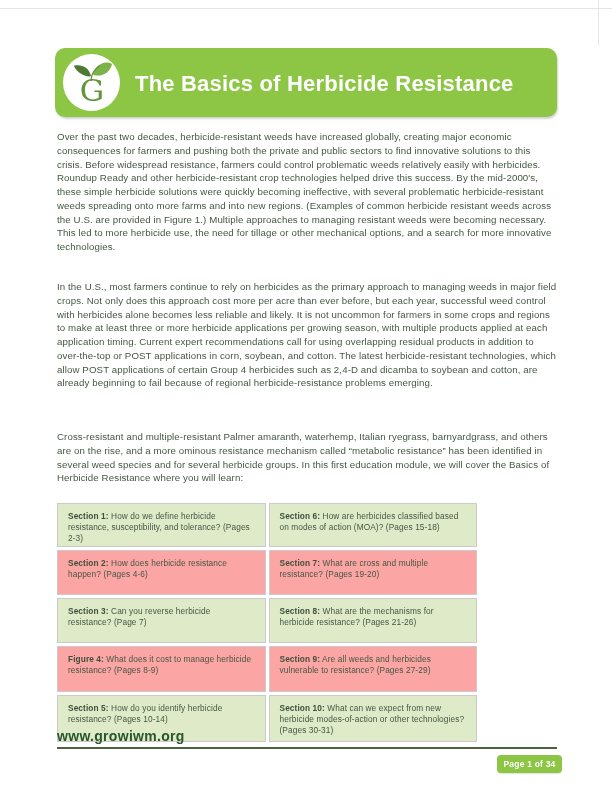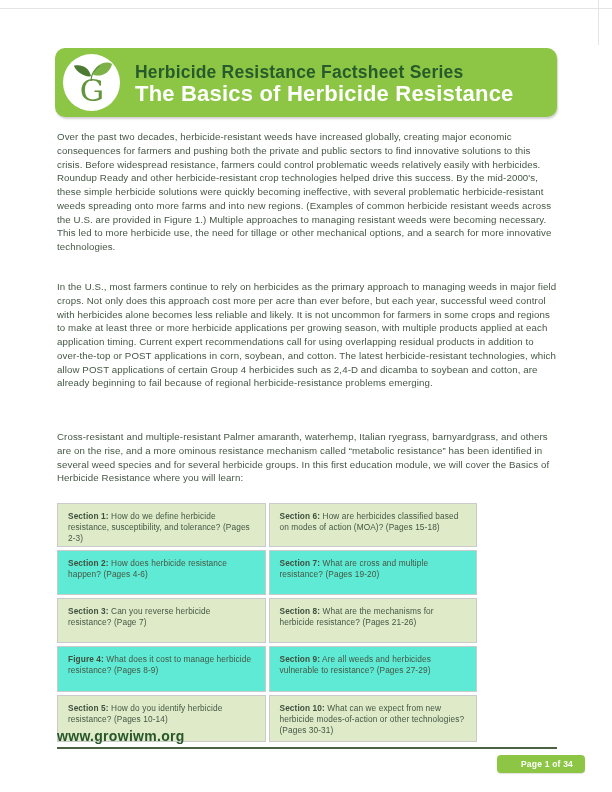--- a/index.html
+++ b/index.html
@@ -33,63 +33,61 @@
   }
   .p1{top:130px;} .p2{top:280px;} .p3{top:430px;}
 
   .toc{
     position:absolute;left:57px;top:503px;width:420px;
     display:grid;grid-template-columns:1fr 1fr;
     grid-template-rows:44px 45px 45px 46px 47px;
     gap:3px;
   }
   .cell{
-    border:1px solid #CBCBCB;background:#5eead4;
+    border:1px solid #CBCBCB;background:#fca5a5;
     padding:7px 9px 5px 10px;
     color:#455744;font-size:8.3px;line-height:11px;letter-spacing:0.1px;
     box-sizing:border-box;
   }
   .cell.green{background:#DEEAC8;}
   .cell b{font-weight:bold;color:#3E4F3D;}
 
   .footer-divider{
     position:absolute;left:57px;top:747px;width:500px;height:2px;background:#4B6342;
   }
   .footer-url{
     position:absolute;left:57px;top:728px;
     color:#28562B;font-weight:bold;font-size:14px;letter-spacing:0.3px;
   }
   .page-badge{
-    position:absolute;left:497px;top:755px;width:76px;height:18px;
+    position:absolute;left:497px;top:755px;width:65px;height:18px;
     background:#8CC644;border-radius:4px;
     display:flex;align-items:center;justify-content:center;
     color:#ffffff;font-weight:bold;font-size:8.5px;letter-spacing:0.2px;
     box-shadow:0 1px 1px rgba(0,0,0,0.12);
-    padding-left:12px;
   }
 </style>
 </head>
 <body>
 
 <div class="page">
 
   <div class="edge-top"></div>
   <div class="edge-right"></div>
 
   <div class="banner">
     <div class="logo-circle">
       <svg viewBox="0 0 44 48" width="42" height="46" aria-hidden="true">
         <text x="22" y="43" text-anchor="middle" font-family="DejaVu Serif, serif" font-size="32" fill="#63953D">G</text>
         <path d="M21 17 C19 8 11 4 3 6 C6 13 14 18 21 17 Z" fill="#4C7A33"></path>
         <path d="M23 15 C26 4 36 0 43 4 C41 13 31 19 23 15 Z" fill="#7DB249"></path>
         <path d="M21 22 C21 15 24 10 30 6" stroke="#5E8F3A" stroke-width="1.4" fill="none"></path>
       </svg>
     </div>
     <div class="banner-text">
-      <div class="series-title">Herbicide Resistance Factsheet Series</div>
       <div class="doc-title">The Basics of Herbicide Resistance</div>
     </div>
   </div>
 
   <p class="para p1">Over the past two decades, herbicide-resistant weeds have increased globally, creating major economic consequences for farmers and pushing both the private and public sectors to find innovative solutions to this crisis. Before widespread resistance, farmers could control problematic weeds relatively easily with herbicides. Roundup Ready and other herbicide-resistant crop technologies helped drive this success. By the mid-2000's, these simple herbicide solutions were quickly becoming ineffective, with several problematic herbicide-resistant weeds spreading onto more farms and into new regions. (Examples of common herbicide resistant weeds across the U.S. are provided in Figure 1.) Multiple approaches to managing resistant weeds were becoming necessary. This led to more herbicide use, the need for tillage or other mechanical options, and a search for more innovative technologies.</p>
   <p class="para p2">In the U.S., most farmers continue to rely on herbicides as the primary approach to managing weeds in major field crops. Not only does this approach cost more per acre than ever before, but each year, successful weed control with herbicides alone becomes less reliable and likely. It is not uncommon for farmers in some crops and regions to make at least three or more herbicide applications per growing season, with multiple products applied at each application timing. Current expert recommendations call for using overlapping residual products in addition to over-the-top or POST applications in corn, soybean, and cotton. The latest herbicide-resistant technologies, which allow POST applications of certain Group 4 herbicides such as 2,4-D and dicamba to soybean and cotton, are already beginning to fail because of regional herbicide-resistance problems emerging.</p>
   <p class="para p3">Cross-resistant and multiple-resistant Palmer amaranth, waterhemp, Italian ryegrass, barnyardgrass, and others are on the rise, and a more ominous resistance mechanism called “metabolic resistance” has been identified in several weed species and for several herbicide groups. In this first education module, we will cover the Basics of Herbicide Resistance where you will learn:</p>
 
   <div class="toc">
 

